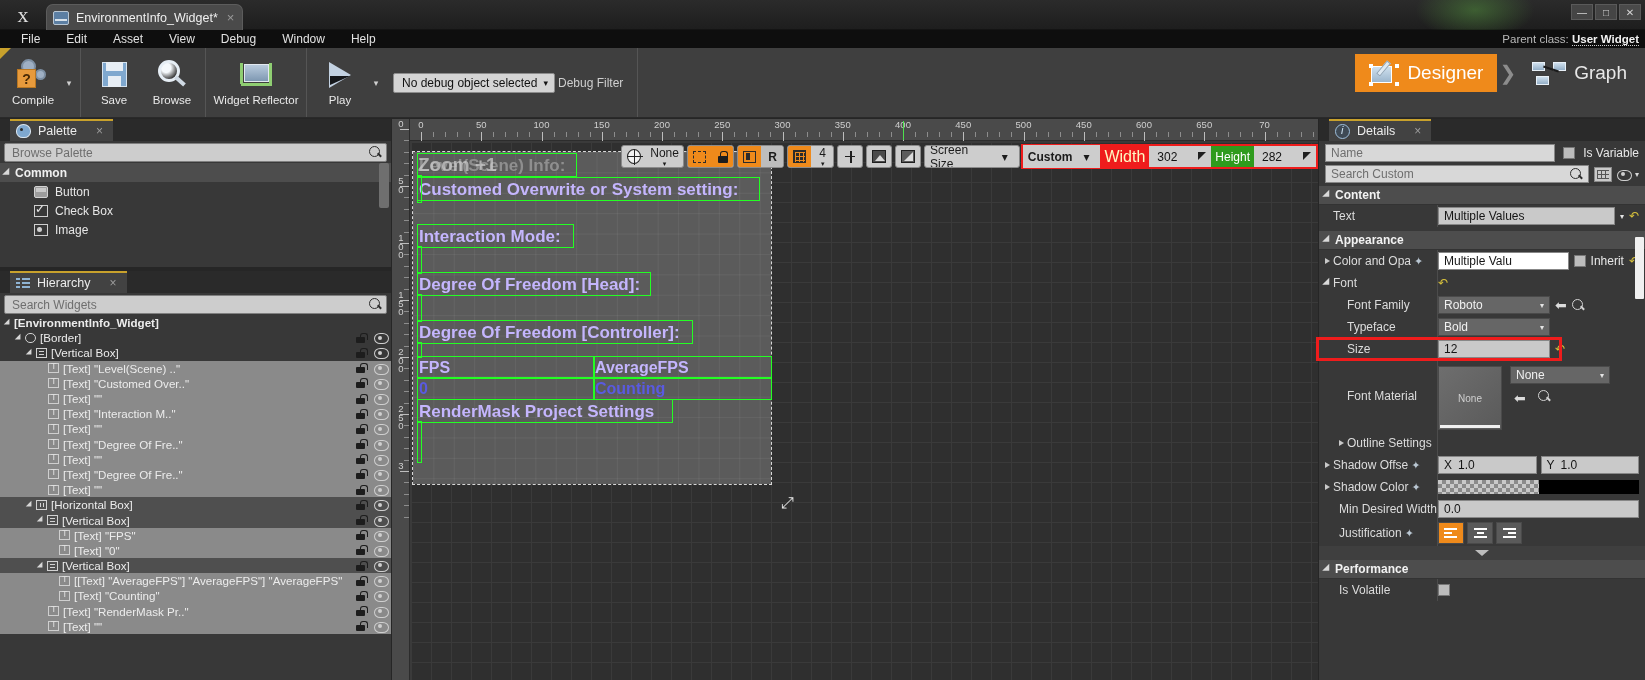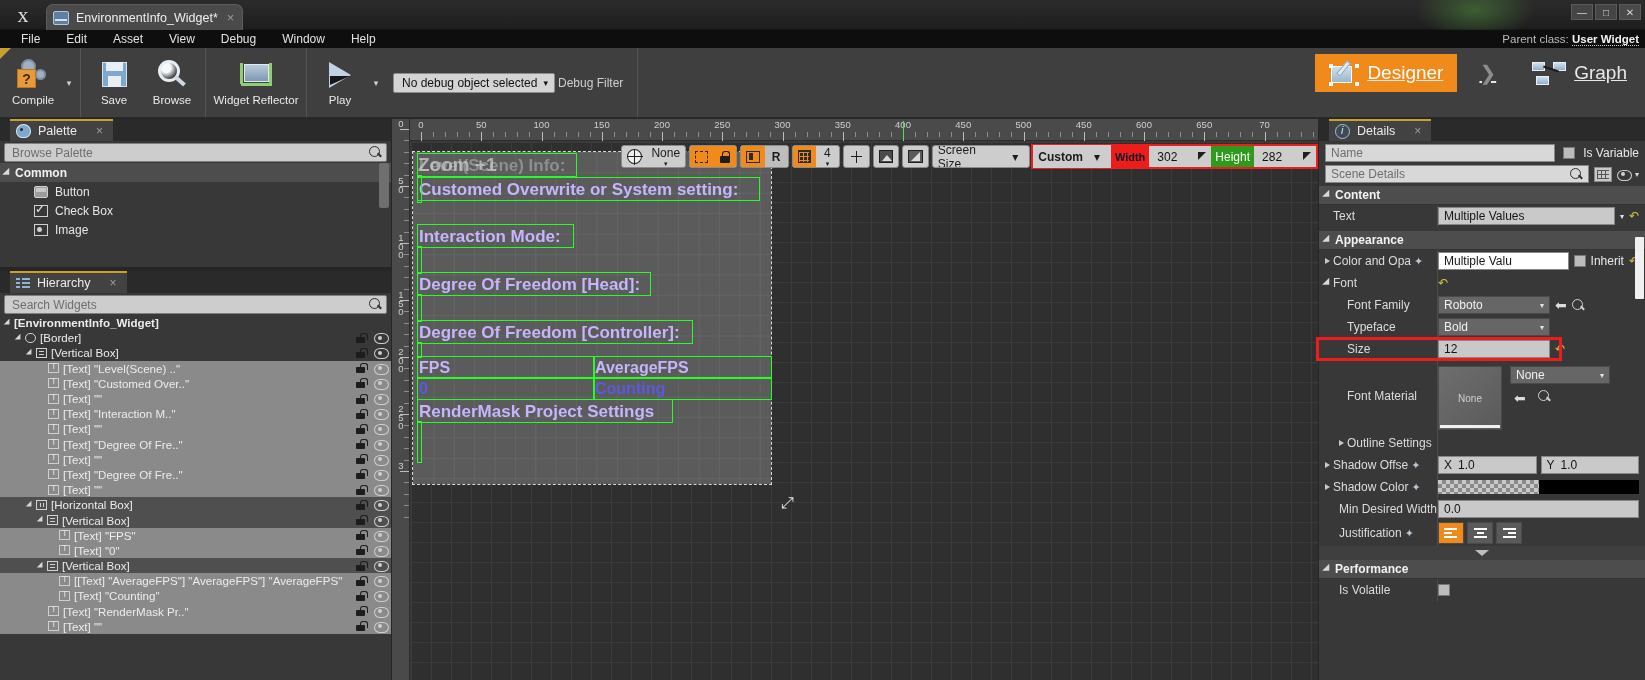--- a/index.html
+++ b/index.html
@@ -95,21 +95,21 @@
   .ico-play .sh2{position:absolute;left:7px;top:17px;width:0;height:0;border-left:20px solid #15171a;border-top:0 solid transparent;border-bottom:9px solid transparent;}
 
   .debugwrap { display:flex;flex-direction:row; justify-content:space-between; align-items:center; padding:0 10px; gap:3px;}
   .debugsel {
     background:#d4d4d4; color:#111; border:1px solid #8c8c8c; border-radius:2px;
     height:20px; padding:0 6px 0 8px; font-size:12px; display:flex;align-items:center;gap:6px;
   }
   .debugsel .car { font-size:9px; }
   .debugfilter { font-size:12px; color:#cfcfcf; }
 
-  .modeswitch { position:absolute; right:4px; top:6px; display:flex;align-items:center;gap:22px;text-decoration:underline;}
+  .modeswitch { position:absolute; right:4px; top:6px; display:flex;align-items:center;gap:2px;}
   .mode {
     display:flex;align-items:center;gap:8px; padding:6px 14px; font-size:19px; color:#e8e8e8;
   }
   .mode.active { background:#ef8a1b; color:#fff; }
   .chev { color:#8c8c8c; font-size:20px; }
   .ico-designer{width:30px;height:26px;position:relative;}
   .ico-designer .pane{position:absolute;left:2px;top:6px;width:21px;height:17px;background:linear-gradient(#cfe0ee,#9cb6cd);border:1px solid #fff;}
   .ico-designer .pen{position:absolute;left:12px;top:0px;width:5px;height:17px;background:#dfe9f2;border:1px solid #8fa3b5;transform:rotate(40deg);}
   .ico-designer .c1,.ico-designer .c2,.ico-designer .c3,.ico-designer .c4{position:absolute;width:4px;height:4px;background:#fff;}
   .ico-designer .c1{left:0;top:4px;} .ico-designer .c2{right:0;top:4px;}
@@ -242,21 +242,21 @@
      background-image:linear-gradient(to right,#ef8a1b 1px,transparent 1px),linear-gradient(to bottom,#ef8a1b 1px,transparent 1px);
      background-size:4px 4px;}
   .arrowsico{width:15px;height:14px;position:relative;}
   .arrowsico:before{content:"";position:absolute;left:2px;top:6px;right:2px;height:1.6px;background:#1f1f1f;}
   .arrowsico:after{content:"";position:absolute;left:7px;top:1px;width:1.6px;bottom:1px;background:#1f1f1f;}
   .imgico{width:15px;height:13px;background:#4b4b4b;border:1.3px solid #1f1f1f;position:relative;}
   .imgico:after{content:"";position:absolute;left:2px;bottom:1px;width:0;height:0;border-left:5px solid transparent;border-right:5px solid transparent;border-bottom:6px solid #d9d9d9;}
   .mirrorico{width:15px;height:13px;border:1.3px solid #1f1f1f;position:relative;background:#5b5b5b;}
   .mirrorico:after{content:"";position:absolute;left:2px;bottom:1px;width:0;height:0;border-left:9px solid transparent;border-bottom:9px solid #dcdcdc;}
   .redhl{ border:2px solid #ef1c1c; padding:0; display:flex;align-items:center; height:25px; }
-  .wbadge{ background:#ef1c1c; color:#0f172a; font-weight:bold; font-size:11px; padding:0 4px; height:21px;display:flex;align-items:center;}
+  .wbadge{ background:#ef1c1c; color:#fef9c3; font-weight:normal; font-size:16px; padding:0 4px; height:21px;display:flex;align-items:center;}
   .gbadge{ background:#2f9b1d; color:#fff; font-weight:normal; font-size:12px; padding:0 4px; height:21px;display:flex;align-items:center;}
   .numfield{ background:#cdcdcd; height:21px; width:62px; display:flex;align-items:center;justify-content:space-between;padding:0 3px 0 8px; color:#111; font-size:12px;}
   .spin{width:10px;height:10px;position:relative;}
   .spin:before{content:"";position:absolute;left:0;top:0;width:0;height:0;border-left:8px solid #1f1f1f;border-bottom:8px solid transparent;}
 
   
   #details { right:0; top:0; width:326px; bottom:0; background:#383838;}
   .drow { display:flex; align-items:center; height:22px; font-size:12px; }
   .dnamecol { width:118px; padding-left:14px; color:#dcdcdc; white-space:nowrap; overflow:hidden; display:flex;align-items:center;gap:3px;}
   .dvalcol { flex:1; display:flex;align-items:center;gap:5px; padding-right:6px;}
@@ -941,21 +941,21 @@
       <div style="display:flex;align-items:center;gap:8px;padding:3px 6px 2px 6px;">
         <div class="fld" style="flex:1;background:#d8d8d8;">
           <span style="color:#6e6e6e;">Name</span>
         </div>
         <span class="chk"></span>
         <span>Is Variable</span>
       </div>
 
       <div style="display:flex;align-items:center;gap:5px;padding:1px 6px 3px 6px;">
         <div class="fld" style="flex:1;background:#d8d8d8;justify-content:space-between;">
-          <span style="color:#6e6e6e;">Scene Details</span>
+          <span style="color:#6e6e6e;">Search Custom</span>
           <span class="mag"></span>
         </div>
         <span class="gridviewico"></span>
         <span class="eyeico"></span>
         <span style="font-size:8px;color:#d8d8d8;">▾</span>
       </div>
 
       <div class="catrow">
         <span class="tri-d"></span>
         <span>Content</span>

